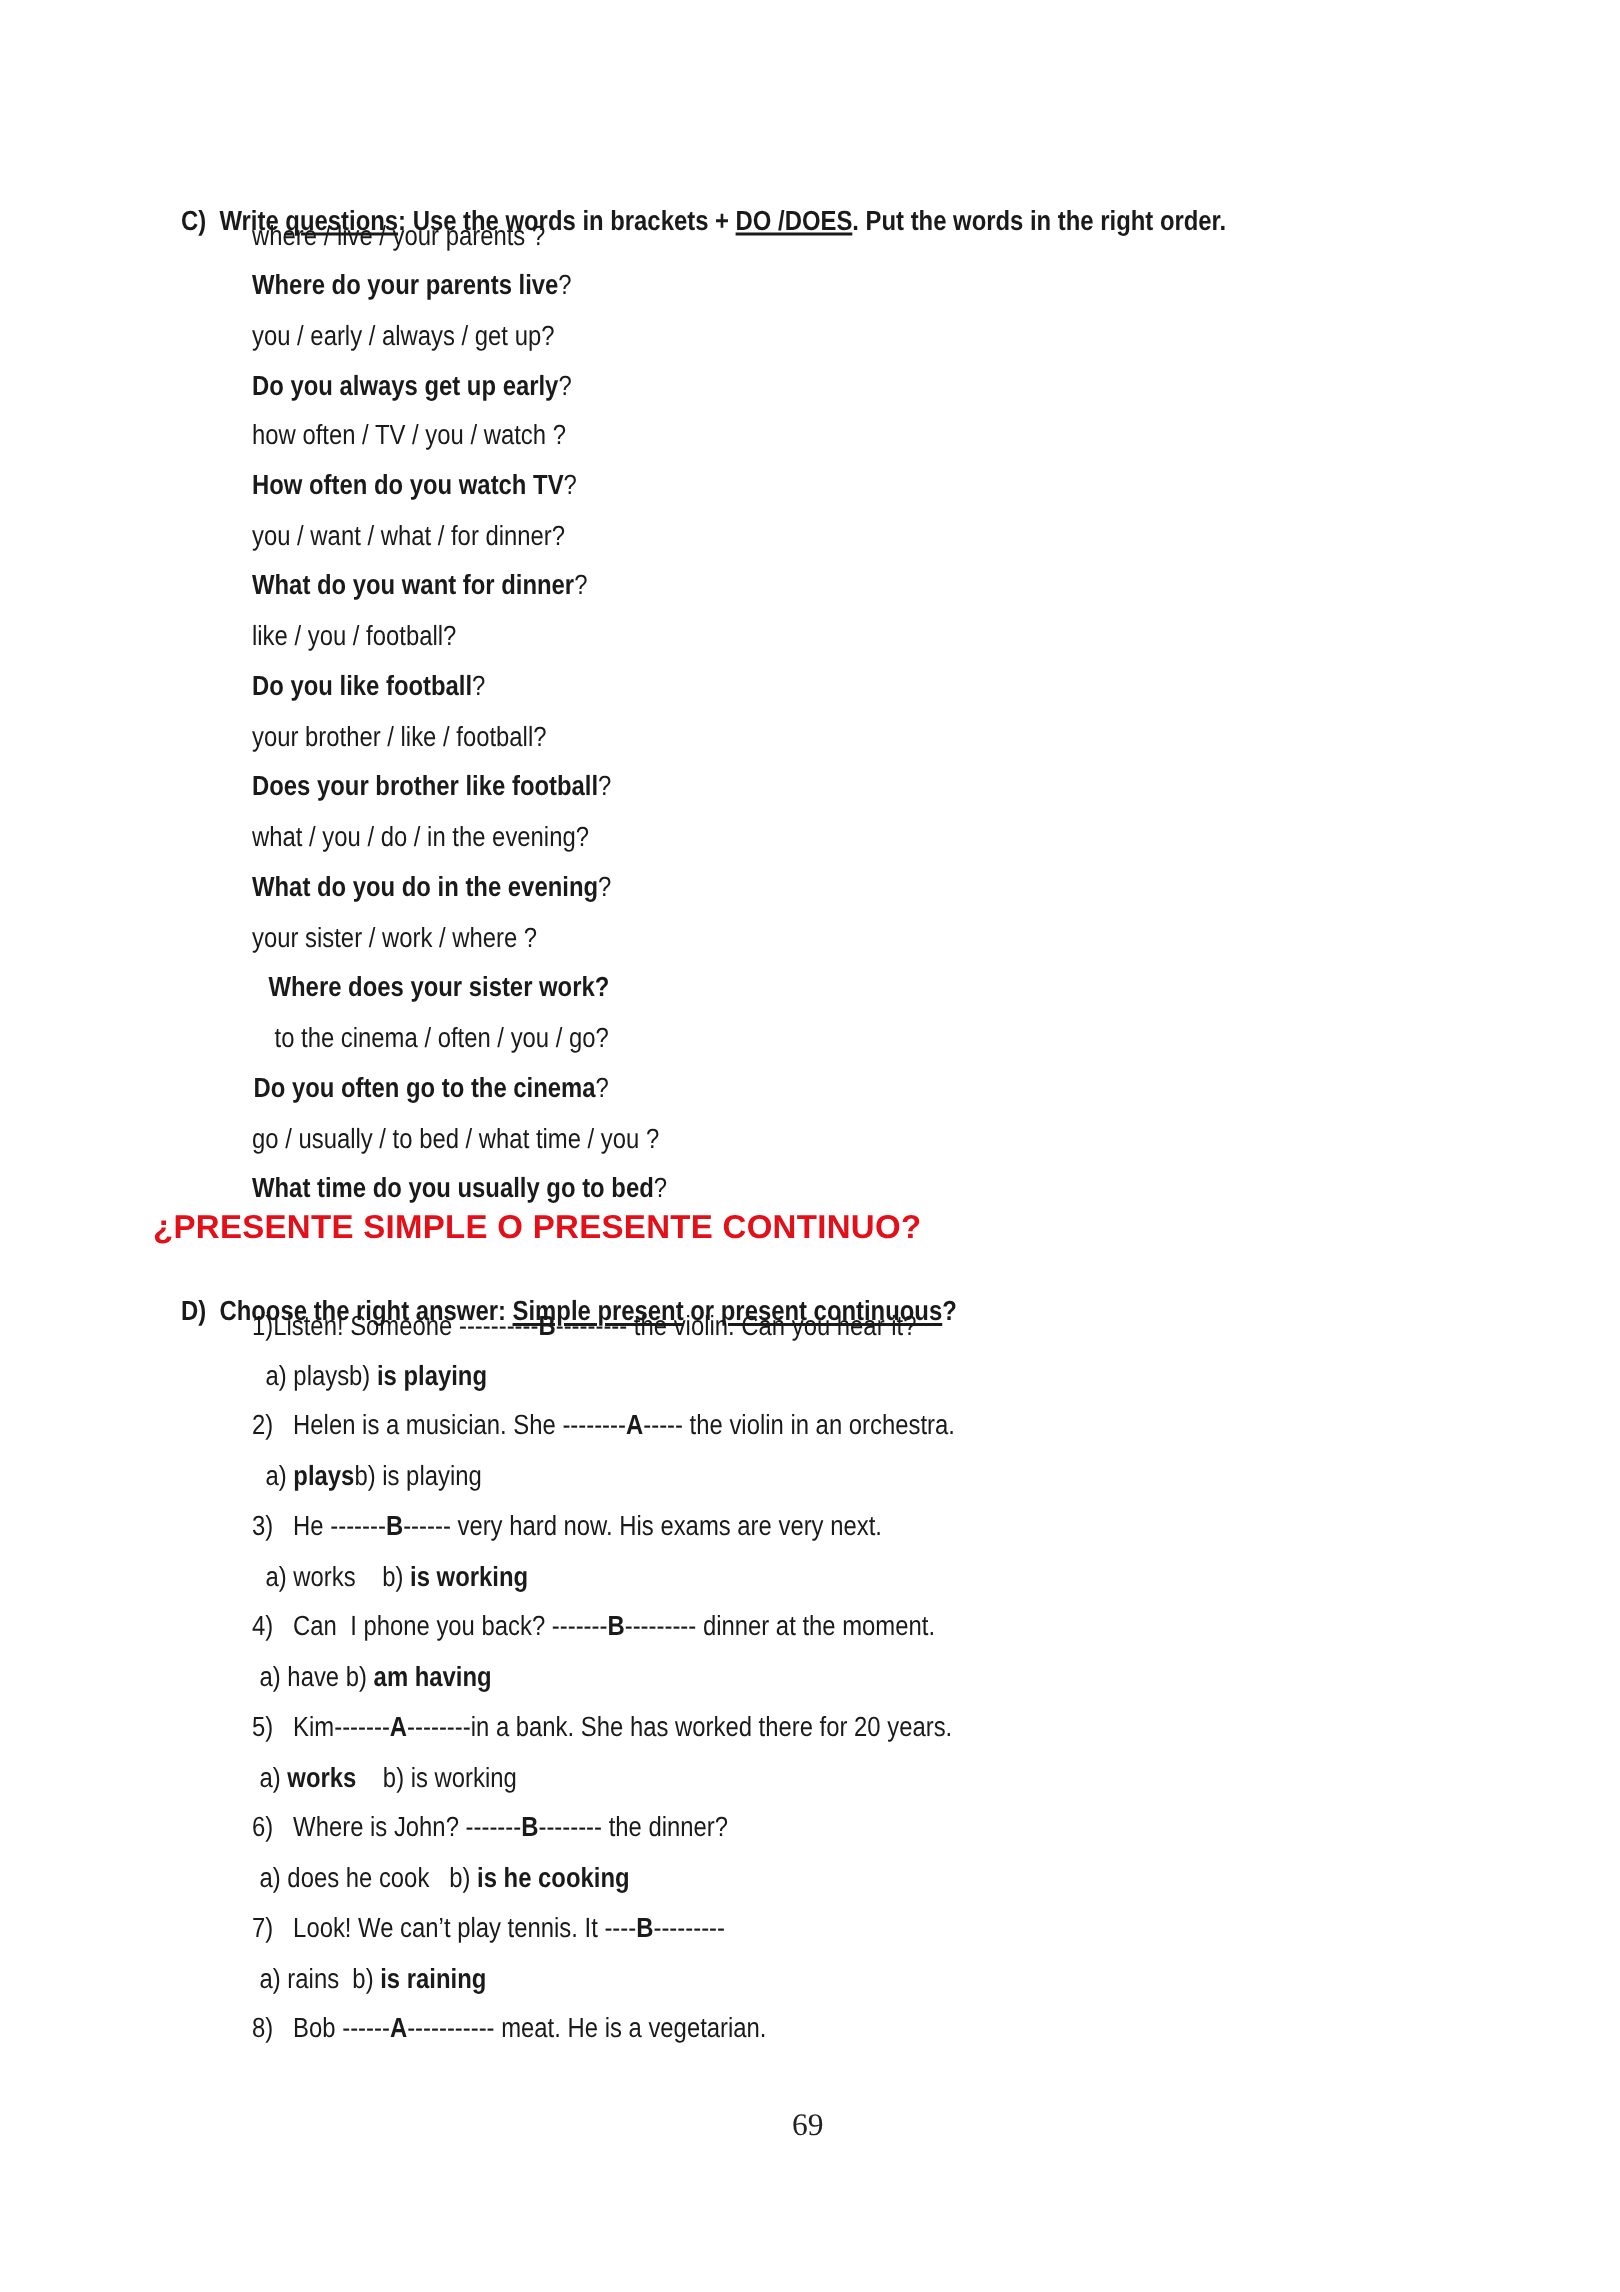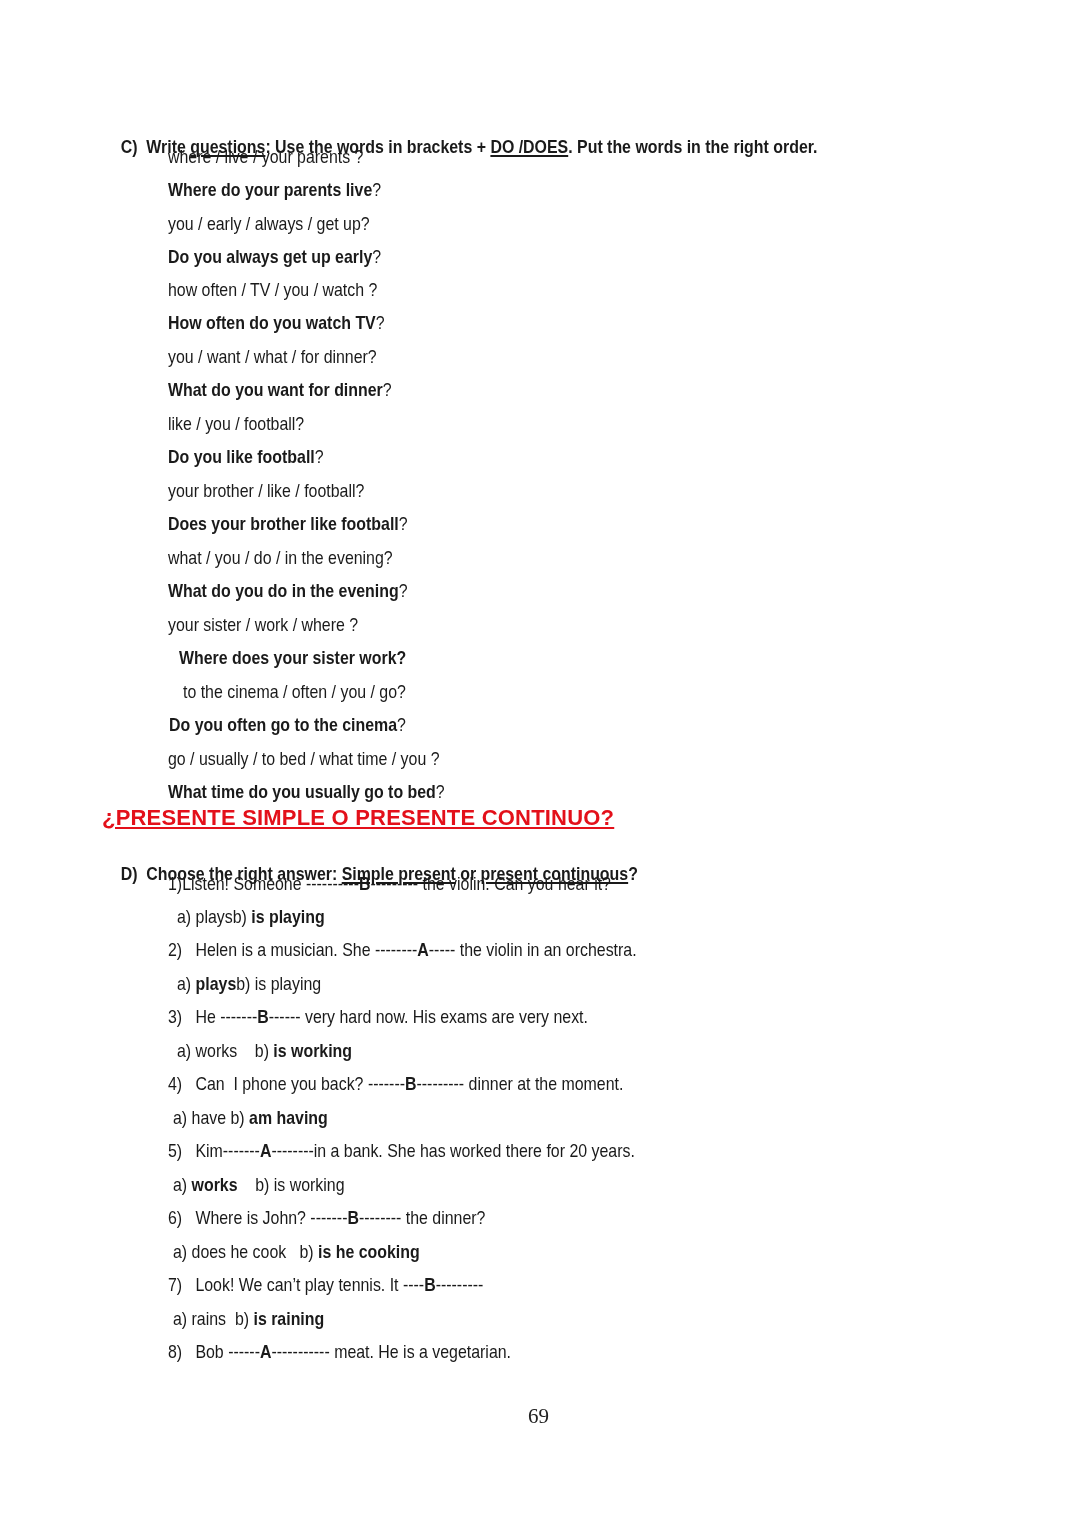--- a/index.html
+++ b/index.html
@@ -5,21 +5,21 @@
     html, body { margin: 0; padding: 0; background: #ffffff; }
     body { width: 1080px; height: 1528px; position: relative; overflow: hidden;
            font-family: "Liberation Sans", sans-serif; color: #1a1a1a; }
     .page { position: absolute; left: 0; top: 0; width: 1080px; height: 1528px; }
     .line { position: absolute; white-space: pre; font-size: 18.5px; line-height: 24px;
             transform: scaleX(0.86); transform-origin: left center; }
     .hdr { font-weight: bold; font-size: 18.5px; }
     .b { font-weight: bold; }
     .u { text-decoration: underline; text-decoration-thickness: 1.5px; text-underline-offset: 2px; }
     .red-title { position: absolute; left: 102px; top: 805px; color: #e3101a; font-weight: bold;
-                 font-size: 22px; line-height: 26px; white-space: pre; letter-spacing: 0.2px; text-decoration: underline; }
+                 font-size: 22px; line-height: 26px; white-space: pre; letter-spacing: 0.2px; }
     .pagenum { position: absolute; left: 528px; top: 1403px; font-family: Liberation Serif, serif;
                font-size: 21px; line-height: 26px; color: #222; }
   </style>
 </head>
 <body>
 
 <div class="page">
 
   <div class="line hdr" style="left:103px; top:111px;">
     <span>C)</span>  <span>Write </span><span class="u">questions</span><span>: Use the words in brackets + </span><span class="u">DO /DOES</span><span>. Put the words in the right order.</span>

